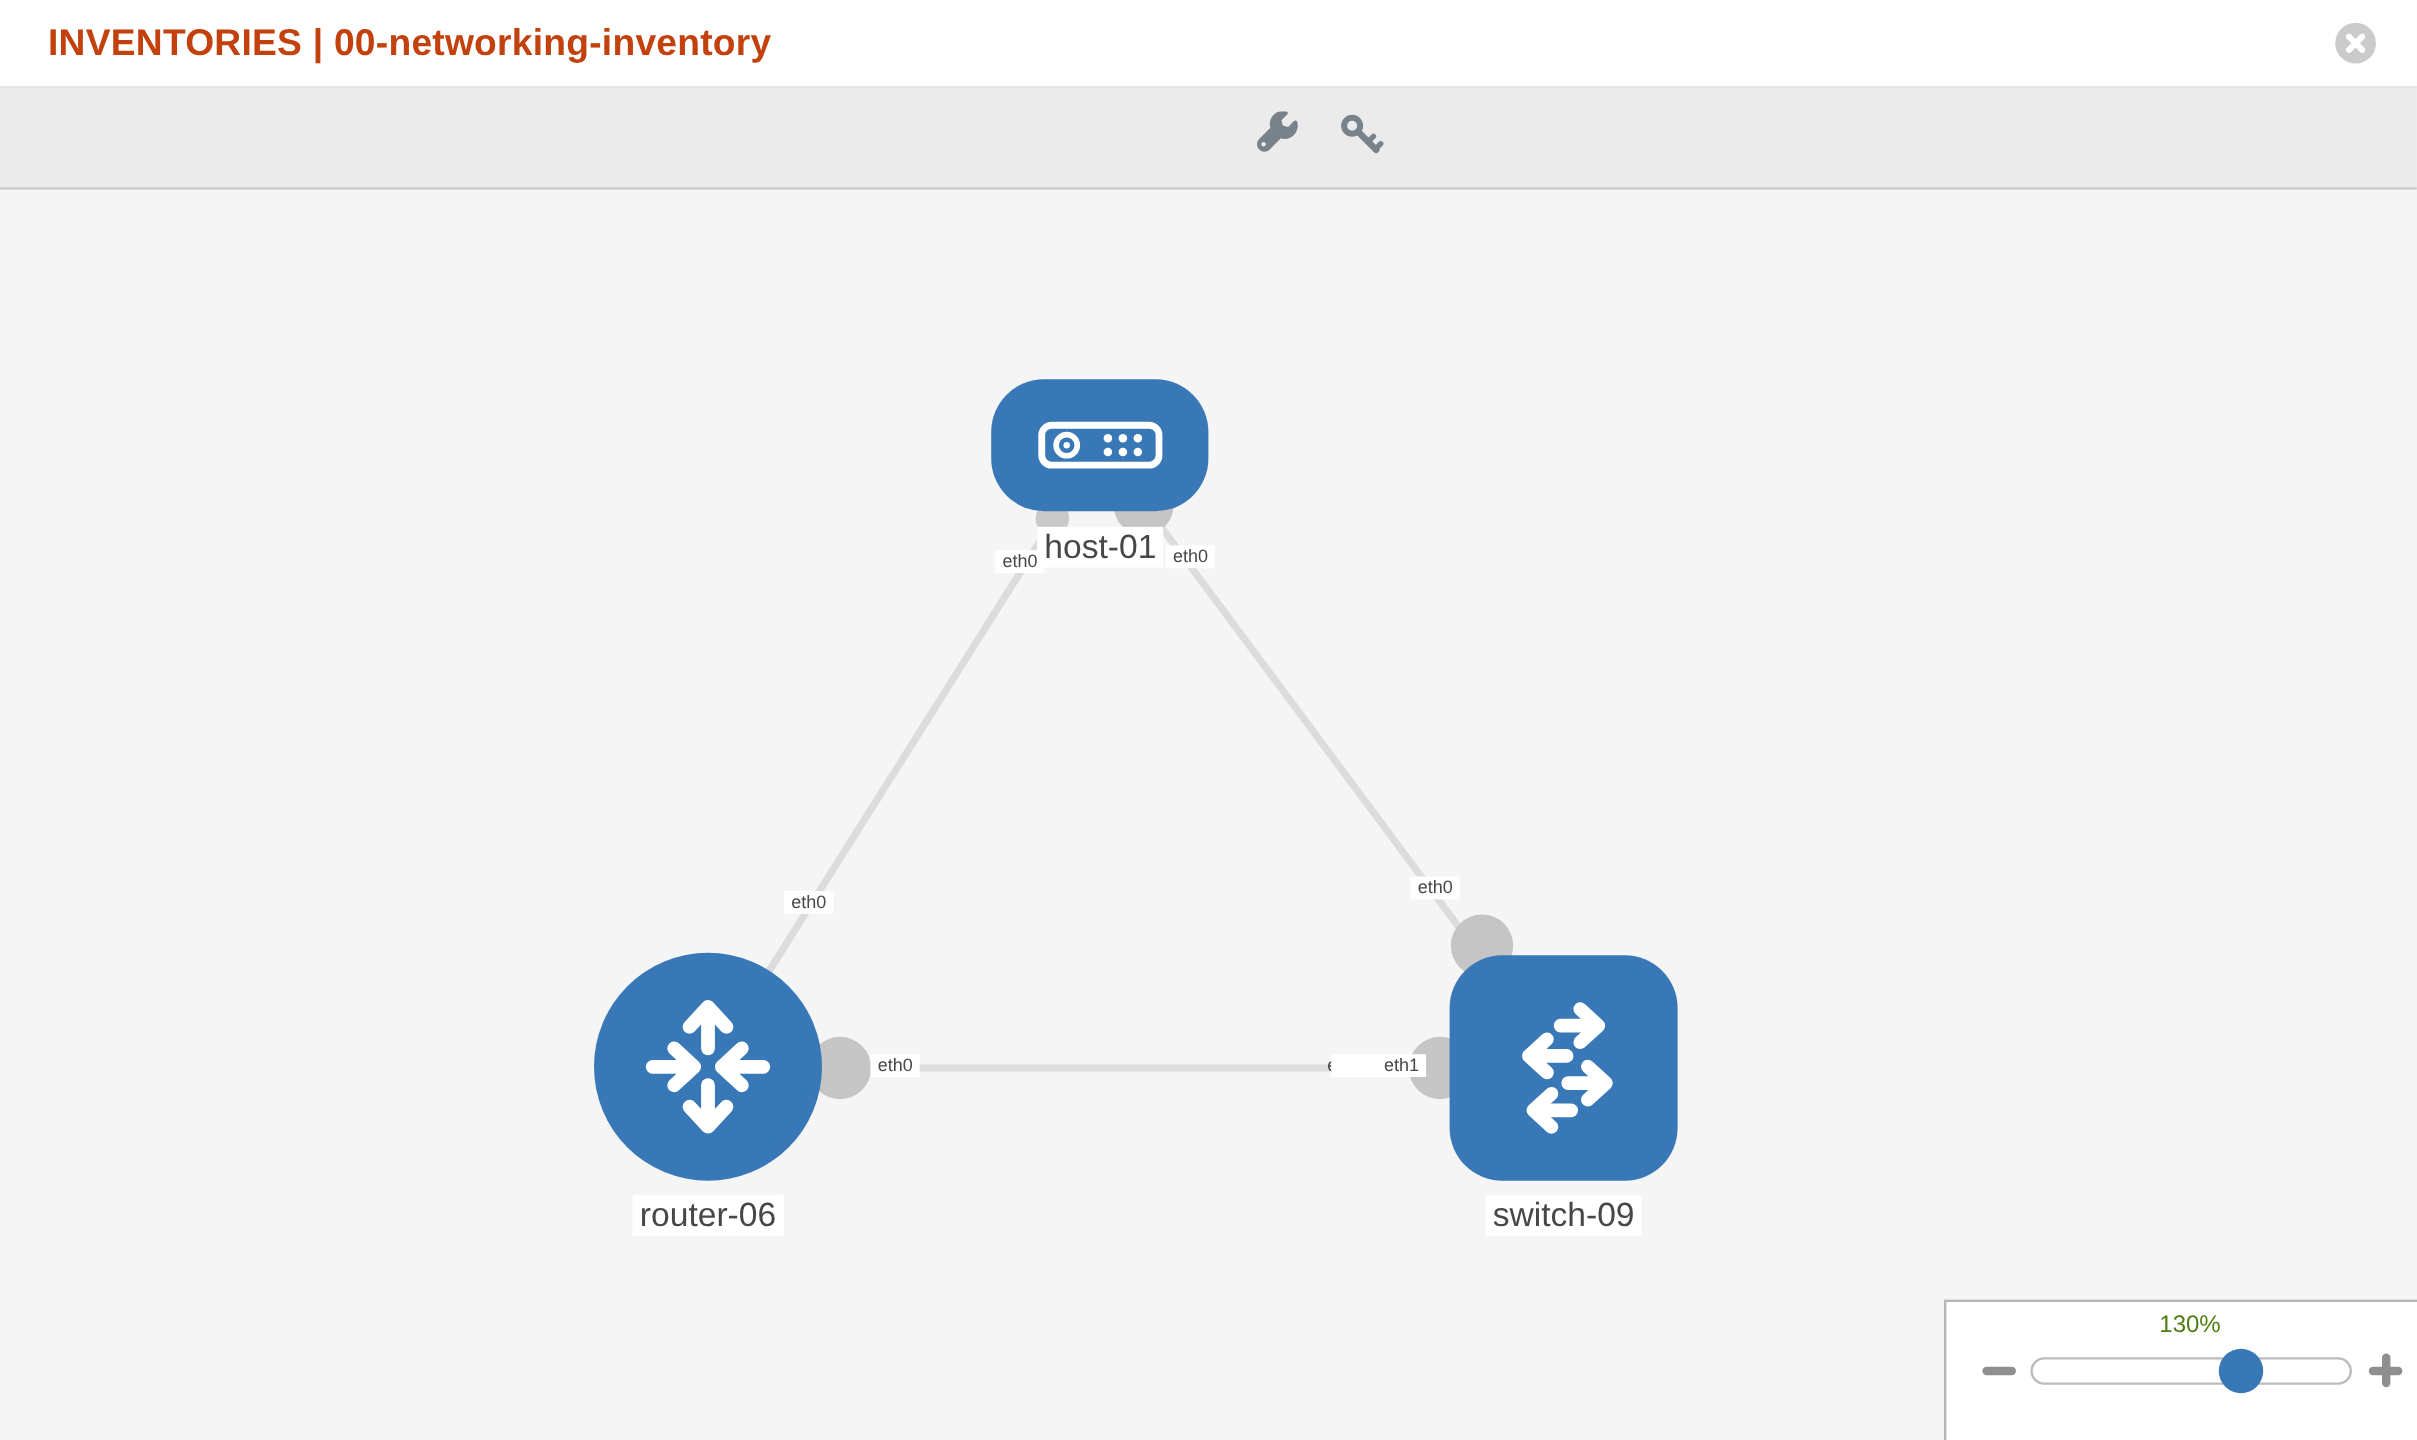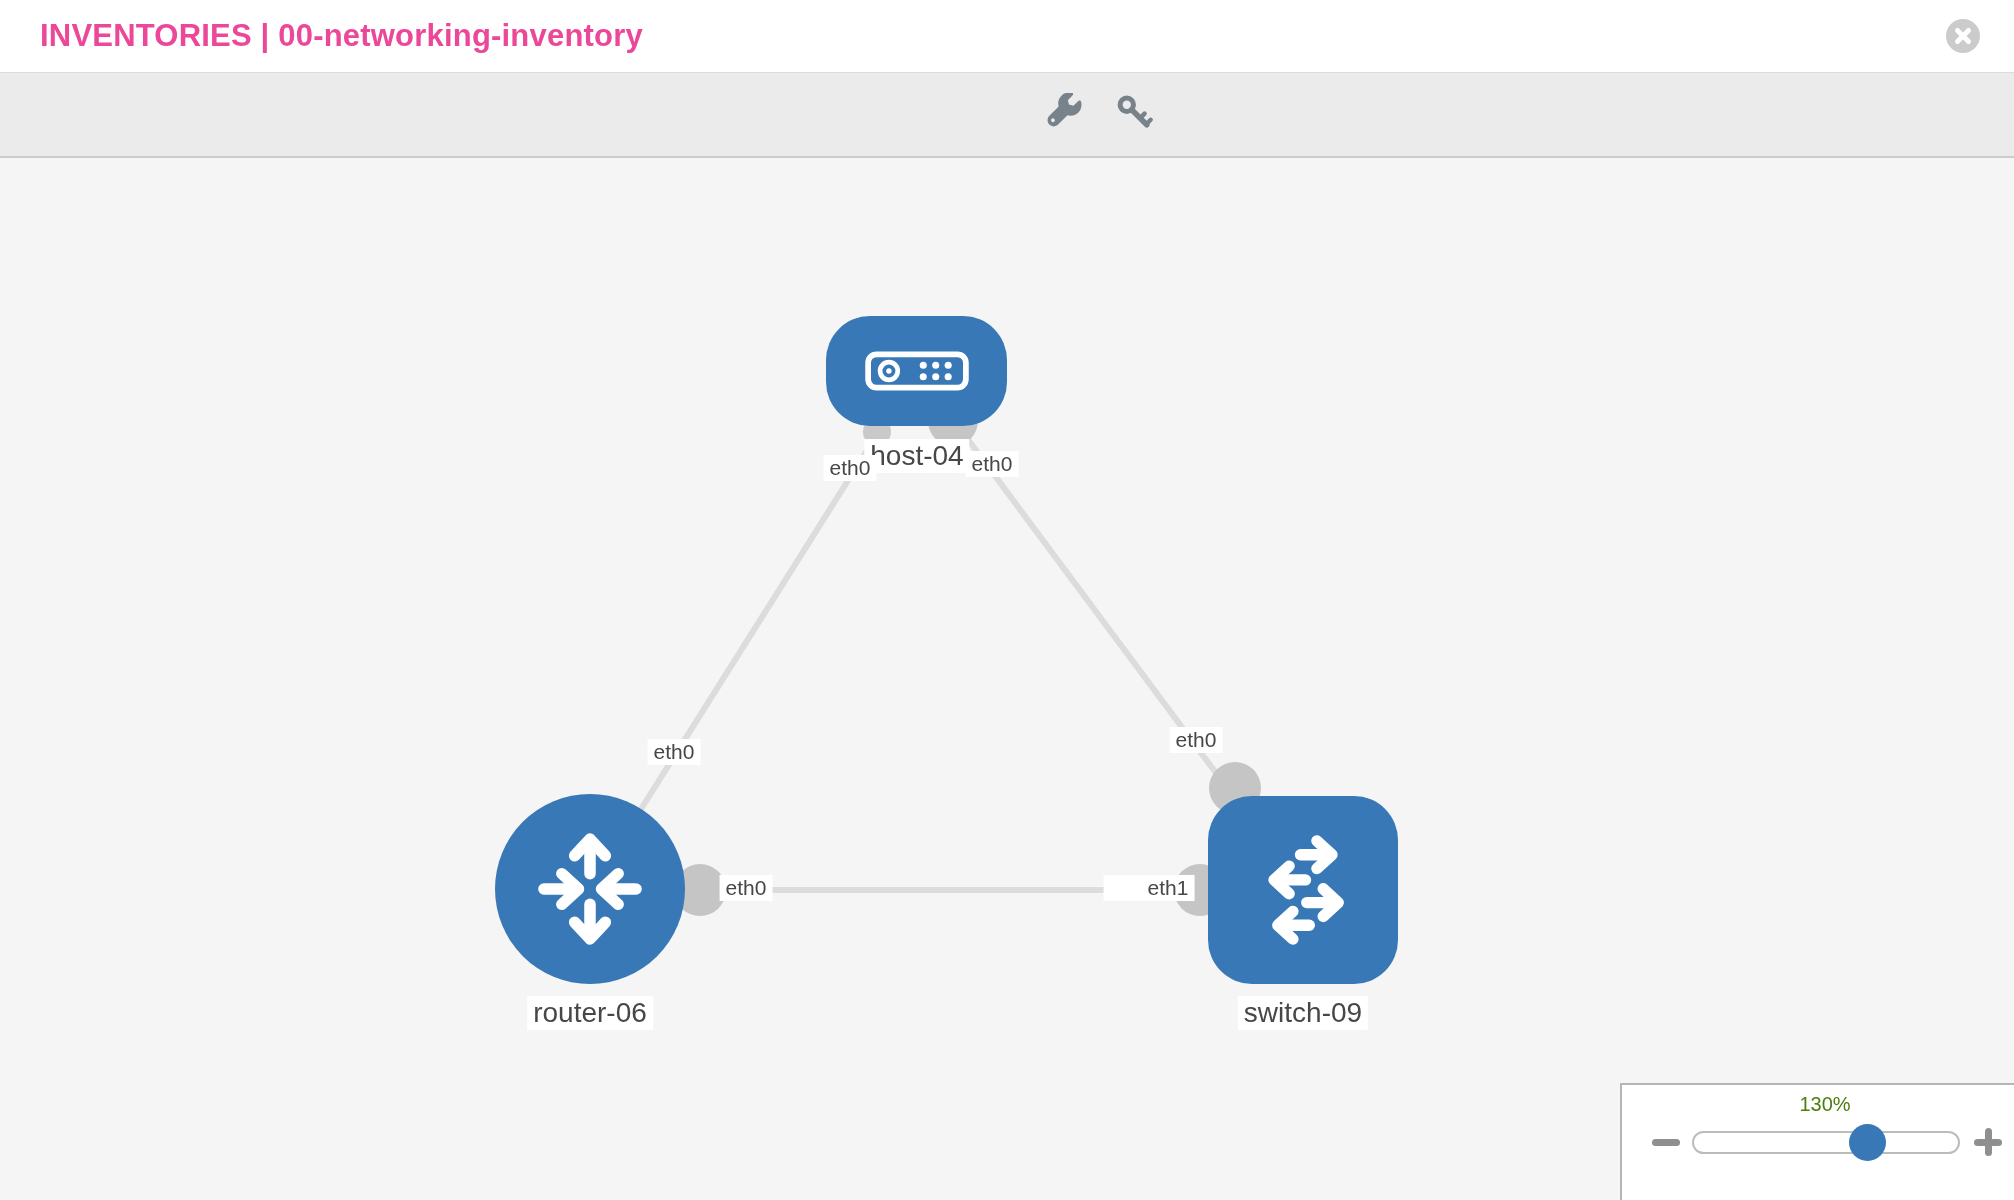--- a/index.html
+++ b/index.html
@@ -3,21 +3,21 @@
 <meta charset="utf-8">
 <style>
   * { margin:0; padding:0; box-sizing:border-box; }
   html,body { width:2014px; height:1200px; overflow:hidden;
     font-family:"Liberation Sans", sans-serif; background:#f5f5f5; }
 
   
   .header { position:absolute; left:0; top:0; width:2014px; height:72px;
     background:#ffffff; z-index:30; }
   .header-title { position:absolute; left:40px; top:50%; transform:translateY(-50%);
-    font-size:31px; font-weight:bold; color:#ec4899; letter-spacing:0.2px; }
+    font-size:31px; font-weight:bold; color:#c2410c; letter-spacing:0.2px; }
   .close-btn { position:absolute; right:34px; top:19px; width:34px; height:34px;
     border-radius:50%; background:#cbcbcb; cursor:pointer;
     display:flex; align-items:center; justify-content:center; }
 
   
   .toolbar { position:absolute; left:0; top:72px; width:2014px; height:86px;
     background:#ebebeb; border-top:1px solid #dcdcdc; border-bottom:2px solid #cccccc; z-index:30; }
   .select-box { position:absolute; top:13px; height:59px; background:#ffffff;
     border:2px solid #d2d2d2; border-radius:7px; cursor:pointer; }
   .select-box .sel-label { position:absolute; left:22px; top:50%; transform:translateY(-50%);
@@ -39,21 +39,21 @@
 
   .node { position:absolute; background:#3878b6; display:flex;
     align-items:center; justify-content:center; cursor:pointer; z-index:5; }
   .node-host   { left:826px; top:158px; width:181px; height:110px; border-radius:44px; }
   .node-router { left:495px; top:636px; width:190px; height:190px; border-radius:50%; }
   .node-switch { left:1208px; top:638px; width:190px; height:188px; border-radius:44px; }
 
   .chip { position:absolute; transform:translate(-50%,-50%); background:#ffffff;
     color:#474747; white-space:nowrap; z-index:6; padding:1px 6px; }
   .node-label { font-size:28px; }
-  .iface-label { font-size:21px; }
+  .iface-label { font-size:15px; }
   .iface-bare { background:transparent; padding:1px 0; z-index:4; }
 
   
   .zoom-panel { position:absolute; left:1620px; top:1083px; width:420px; height:140px;
     background:#ffffff; border:2px solid #b5b5b5; z-index:20; }
   .zoom-value { position:absolute; left:118px; top:8px; width:170px; text-align:center;
     font-size:20px; color:#4d7c0f; }
   .zoom-minus { position:absolute; left:30px; top:54px; width:28px; height:7px;
     border-radius:4px; background:#8f8f8f; cursor:pointer; }
   .zoom-track { position:absolute; left:70px; top:46px; width:268px; height:23px;
@@ -156,21 +156,21 @@
           <polyline points="-11,15 0,3 11,15"></polyline>
         </g>
       </defs>
       <use href="#sarr" transform="translate(76,22) rotate(90)"></use>
       <use href="#sarr" transform="translate(24,42) rotate(-90)"></use>
       <use href="#sarr" transform="translate(81,60) rotate(90)"></use>
       <use href="#sarr" transform="translate(27,78) rotate(-90)"></use>
     </svg>
   </div>
 
-  <div class="chip node-label" style="left:917px; top:298px;">host-04</div>
+  <div class="chip node-label" style="left:917px; top:298px;">host-01</div>
   <div class="chip node-label" style="left:590px; top:855px;">router-06</div>
   <div class="chip node-label" style="left:1303px; top:855px;">switch-09</div>
 
   <div class="chip iface-label" style="left:850px;  top:310px;">eth0</div>
   <div class="chip iface-label" style="left:992px;  top:306px;">eth0</div>
   <div class="chip iface-label" style="left:674px;  top:594px;">eth0</div>
   <div class="chip iface-label" style="left:1196px; top:582px;">eth0</div>
   <div class="chip iface-label" style="left:746px;  top:730px;">eth0</div>
   <div class="chip iface-label iface-bare" style="left:1114px; top:730px;">etl</div>
   <div class="chip iface-label" style="left:1149px; top:730px;padding-left:44px;">eth1</div>

